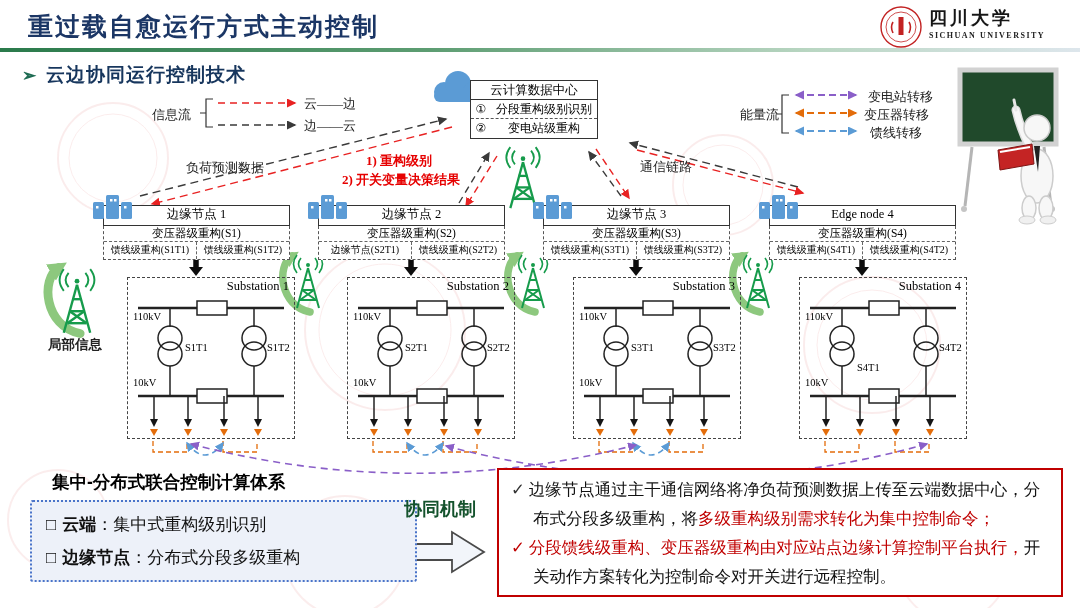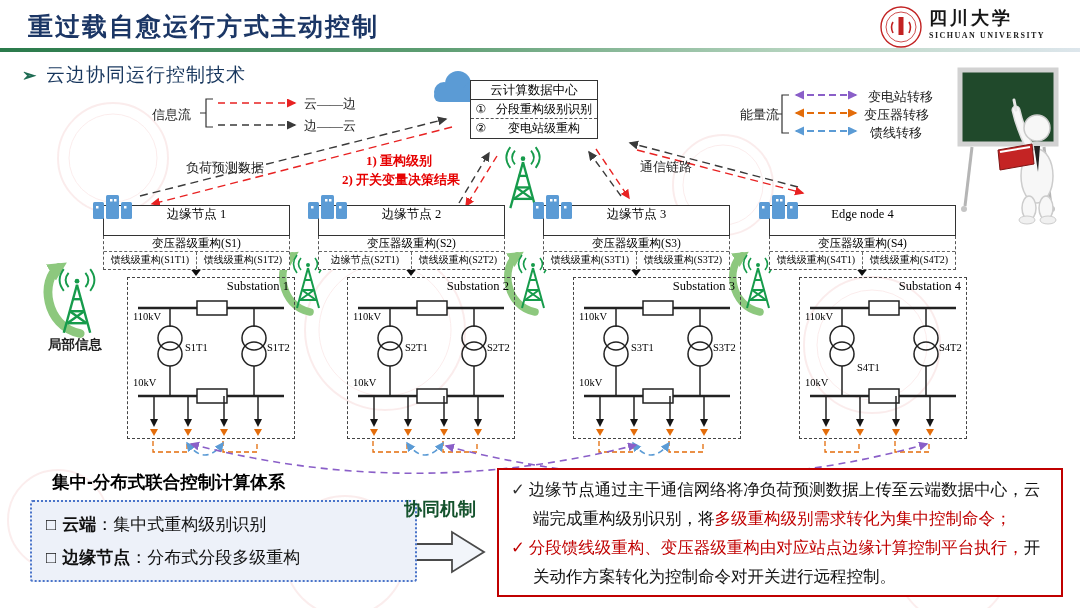--- a/index.html
+++ b/index.html
@@ -9,34 +9,34 @@
   .t{position:absolute;z-index:8;white-space:nowrap;}
   .serif{font-family:"Liberation Serif","DejaVu Serif",serif;}
   .overlay{position:absolute;left:0;top:0;z-index:4;pointer-events:none;}
 
   .title{left:28px;top:10px;font-size:25px;font-weight:bold;color:#1b3665;letter-spacing:2px;}
   .rule{position:absolute;left:0;top:48px;width:1080px;height:4px;z-index:2;
         background:linear-gradient(to right,#2a7a4b 0%,#5d9d72 40%,#b9d6c2 75%,#dde6ec 100%);}
   .logo-cn{left:929px;top:6px;font-size:18px;font-weight:bold;color:#161616;letter-spacing:3px;}
   .logo-en{left:929px;top:31px;font-size:8px;color:#222;letter-spacing:1.5px;font-weight:bold;}
   .subtitle-bullet{left:22px;top:65px;font-size:17px;color:#1d6b52;font-weight:bold;}
-  .subtitle{left:46px;top:62px;font-size:19px;font-weight:normal;color:#17365d;letter-spacing:1px;}
+  .subtitle{left:46px;top:62px;font-size:19px;font-weight:bold;color:#17365d;letter-spacing:1px;}
 
   .lg{font-size:13px;color:#222;}
   .red-lab{color:#e60000;font-weight:bold;}
 
   .cloudbox{left:470px;top:80px;width:128px;border:1.2px solid #333;background:#fff;z-index:8;}
   .cb-title{height:19px;line-height:19px;text-align:center;font-size:12.5px;border-bottom:1.2px solid #333;}
   .cb-row{display:flex;height:19px;line-height:19px;font-size:12px;}
   .cb-row.dash{border-bottom:1px dashed #555;}
   .cb-num{width:20px;text-align:center;}
   .cb-label{flex:1;text-align:center;}
 
   .edge{top:205px;width:187px;z-index:8;position:absolute;}
-  .en-title{height:31px;line-height:16px;border:1.2px solid #333;background:#fff;text-align:center;font-size:12.5px;}
+  .en-title{height:21px;line-height:16px;border:1.2px solid #333;background:#fff;text-align:center;font-size:12.5px;}
   .en-body{border:1.2px dashed #555;border-top:none;background:#fff;}
   .en-trans{height:16px;line-height:15px;text-align:center;font-size:11.5px;border-bottom:1px dashed #666;}
   .en-feeders{display:flex;height:17px;}
   .en-feeder{flex:1;line-height:16px;text-align:center;font-size:10px;}
   .en-feeder:first-child{border-right:1px dashed #666;}
   .server{position:absolute;left:-12px;top:-15px;}
 
   .sub{top:277px;width:168px;height:162px;border:1.6px dashed #444;z-index:8;position:absolute;background:transparent;}
   .sub svg{position:absolute;left:0;top:0;}
   .sub-svg line{stroke:#222;stroke-width:1.5;}
@@ -485,17 +485,17 @@
       <span class="bullet">□</span><span class="term">云端</span><span>：集中式重构级别识别</span>
     </div>
     <div class="bl-item">
       <span class="bullet">□</span><span class="term">边缘节点</span><span>：分布式分段多级重构</span>
     </div>
   </div>
 
   <span class="t mech-label">协同机制</span>
 
   <div class="sum-box">
-    <p class="sum-p"><span class="sum-check">✓</span><span>边缘节点通过主干通信网络将净负荷预测数据上传至云端数据中心，云端完成重构级别识别，将</span><span class="sum-red">多级重构级别需求转化为集中控制命令；</span></p>
+    <p class="sum-p"><span class="sum-check">✓</span><span>边缘节点通过主干通信网络将净负荷预测数据上传至云端数据中心，分布式分段多级重构，将</span><span class="sum-red">多级重构级别需求转化为集中控制命令；</span></p>
     <p class="sum-p"><span class="sum-check sum-red">✓</span><span class="sum-red">分段馈线级重构、变压器级重构由对应站点边缘计算控制平台执行，</span><span>开关动作方案转化为控制命令对开关进行远程控制。</span></p>
   </div>
 
 </div>
 
 </body></html>

